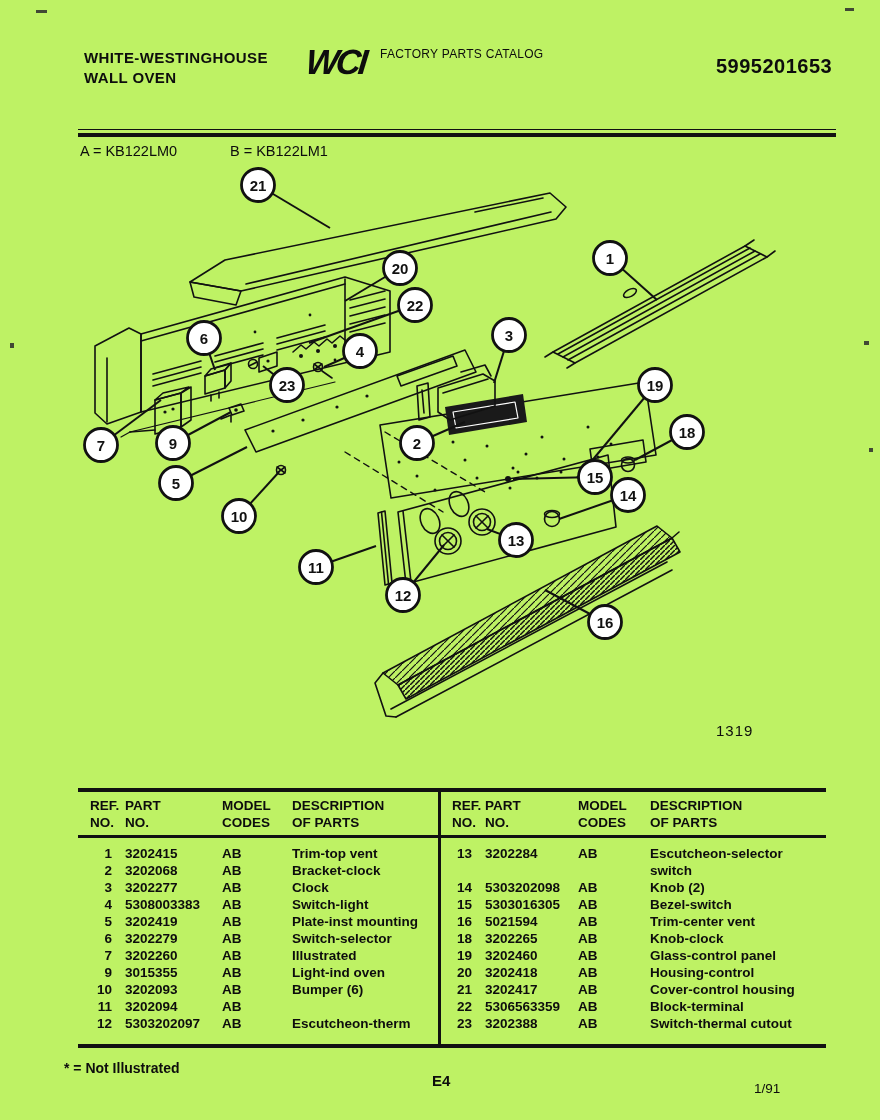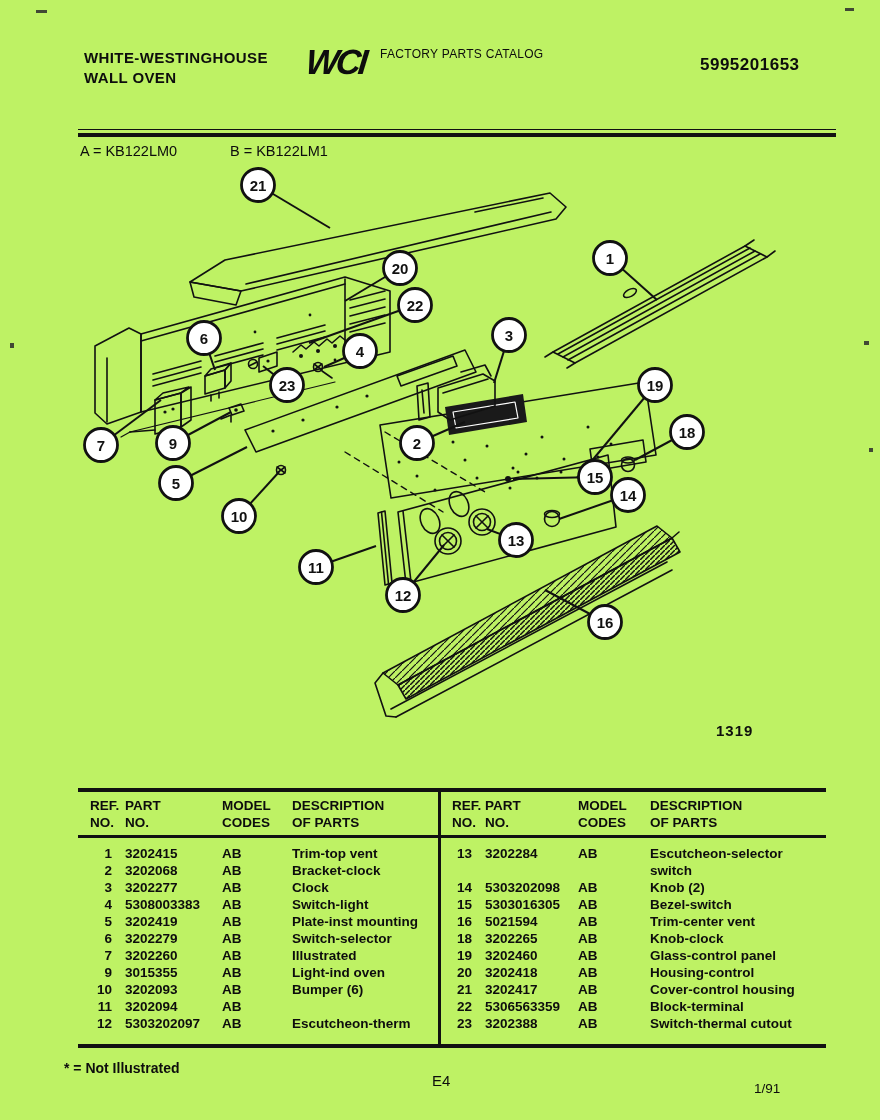--- a/index.html
+++ b/index.html
@@ -4,27 +4,27 @@
 <title>Parts Catalog Page</title>
 <style>
   html,body{margin:0;padding:0;background:#fff;}
   body{width:880px;height:1120px;font-family:"Liberation Sans",sans-serif;color:#0d0d0d;}
   .page{position:relative;width:880px;height:1120px;background:#bef264;overflow:hidden;}
   .abs{position:absolute;}
   
   .brand{left:84px;top:48px;font-size:15px;font-weight:bold;letter-spacing:.4px;line-height:20px;}
   .logo{left:306px;top:42px;font-size:35px;font-weight:bold;font-style:italic;letter-spacing:-3px;transform:skewX(-6deg);}
   .cat-title{left:380px;top:47px;font-size:12px;font-weight:normal;letter-spacing:.3px;}
-  .docnum{left:700px;top:55px;font-size:17px;font-weight:bold;letter-spacing:.5px;text-align:right;}
+  .docnum{left:716px;top:55px;font-size:20px;font-weight:bold;letter-spacing:.5px;text-align:right;}
   .head-rule{left:78px;top:129px;width:758px;height:3px;border-top:1.5px solid #111;border-bottom:4.5px solid #111;}
   .models{left:80px;top:143px;width:420px;height:20px;font-size:14.5px;font-weight:normal;}
   .model-b{position:absolute;left:150px;top:0;}
   
   #diagram{position:absolute;left:45px;top:160px;width:790px;height:590px;}
-  .fig-num{left:716px;top:722px;font-size:15px;font-weight:bold;letter-spacing:1px;}
+  .fig-num{left:716px;top:722px;font-size:15px;font-weight:normal;letter-spacing:1px;}
   .leader{stroke:#111;stroke-width:2;}
   .bubble{fill:#fff;stroke:#111;stroke-width:2.8;}
   .bubble-num{fill:#111;font-family:"Liberation Sans",sans-serif;font-size:15px;font-weight:bold;text-anchor:middle;}
   .dot{fill:#111;stroke:none;}
   
   .ptable{left:78px;top:788px;width:748px;height:252px;border-top:4px solid #111;border-bottom:4px solid #111;display:flex;}
   .half{box-sizing:border-box;}
   .half.left{width:360px;}
   .vdiv{width:3px;background:#111;}
   .half.right{flex:1;}
@@ -32,21 +32,21 @@
   .hgrid,.prow{display:grid;font-size:13.5px;font-weight:bold;line-height:17px;}
   .half.left .hgrid,.half.left .prow{grid-template-columns:26px 97px 70px auto;padding-left:12px;}
   .half.right .hgrid,.half.right .prow{grid-template-columns:24px 93px 72px auto;padding-left:11px;}
   .cell{padding-left:9px;}
   .cell.ref{padding-left:0;text-align:right;padding-right:4px;}
   .hcell{padding-left:9px;}
   .hcell.ref{padding-left:0;}
   .tbody{padding-top:7px;}
   
   .footnote{left:64px;top:1060px;font-size:14px;font-weight:bold;}
-  .pagenum{left:432px;top:1072px;font-size:15px;font-weight:normal;}
+  .pagenum{left:432px;top:1072px;font-size:15px;font-weight:bold;}
   .issue{left:754px;top:1081px;font-size:13.5px;font-weight:normal;}
   
   .speck{position:absolute;background:#2b2b2b;opacity:.85;}
 </style>
 </head>
 <body>
 
 <div class="page">
 
   <div class="speck" style="left:36px;top:10px;width:11px;height:3px;"></div>

